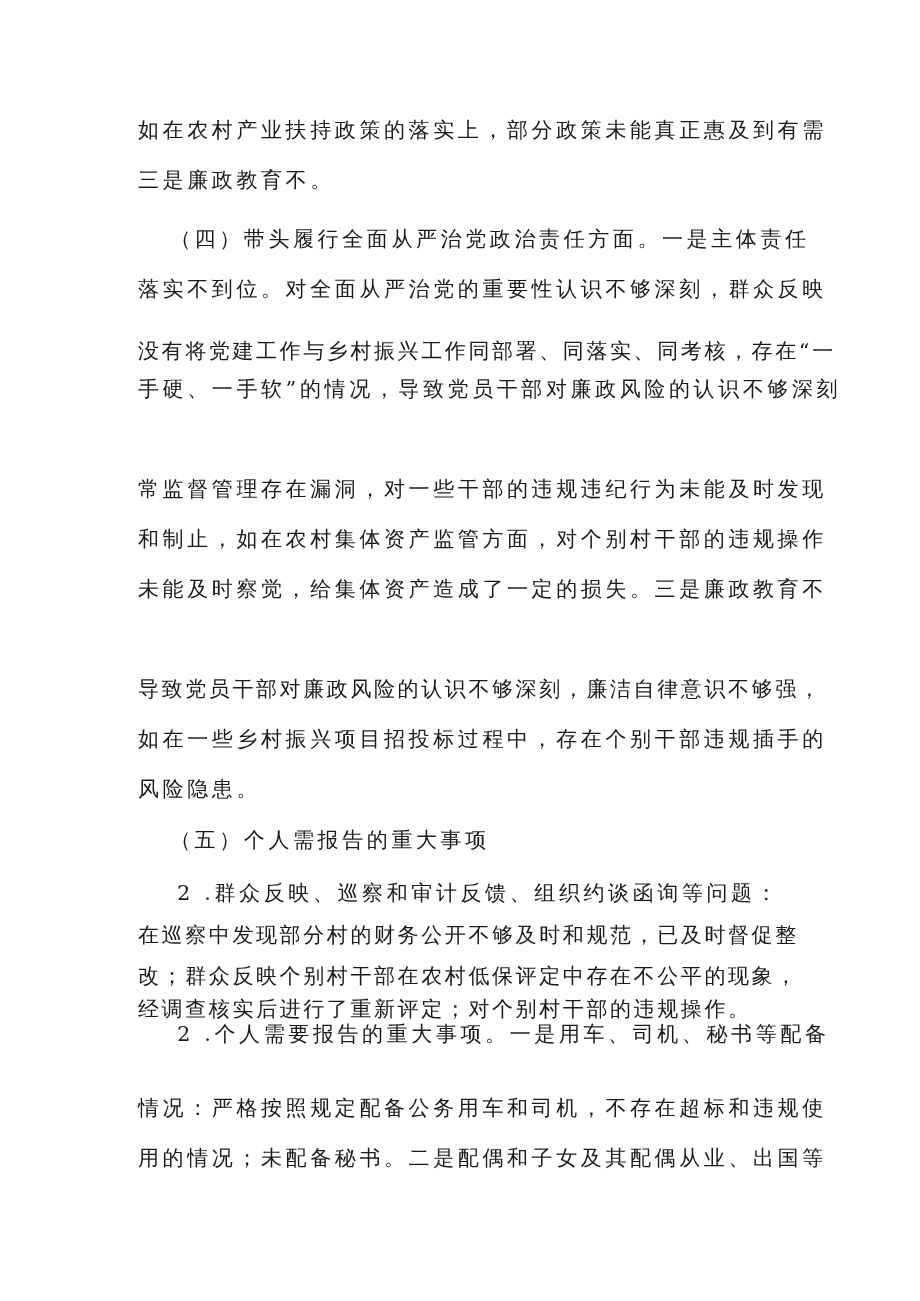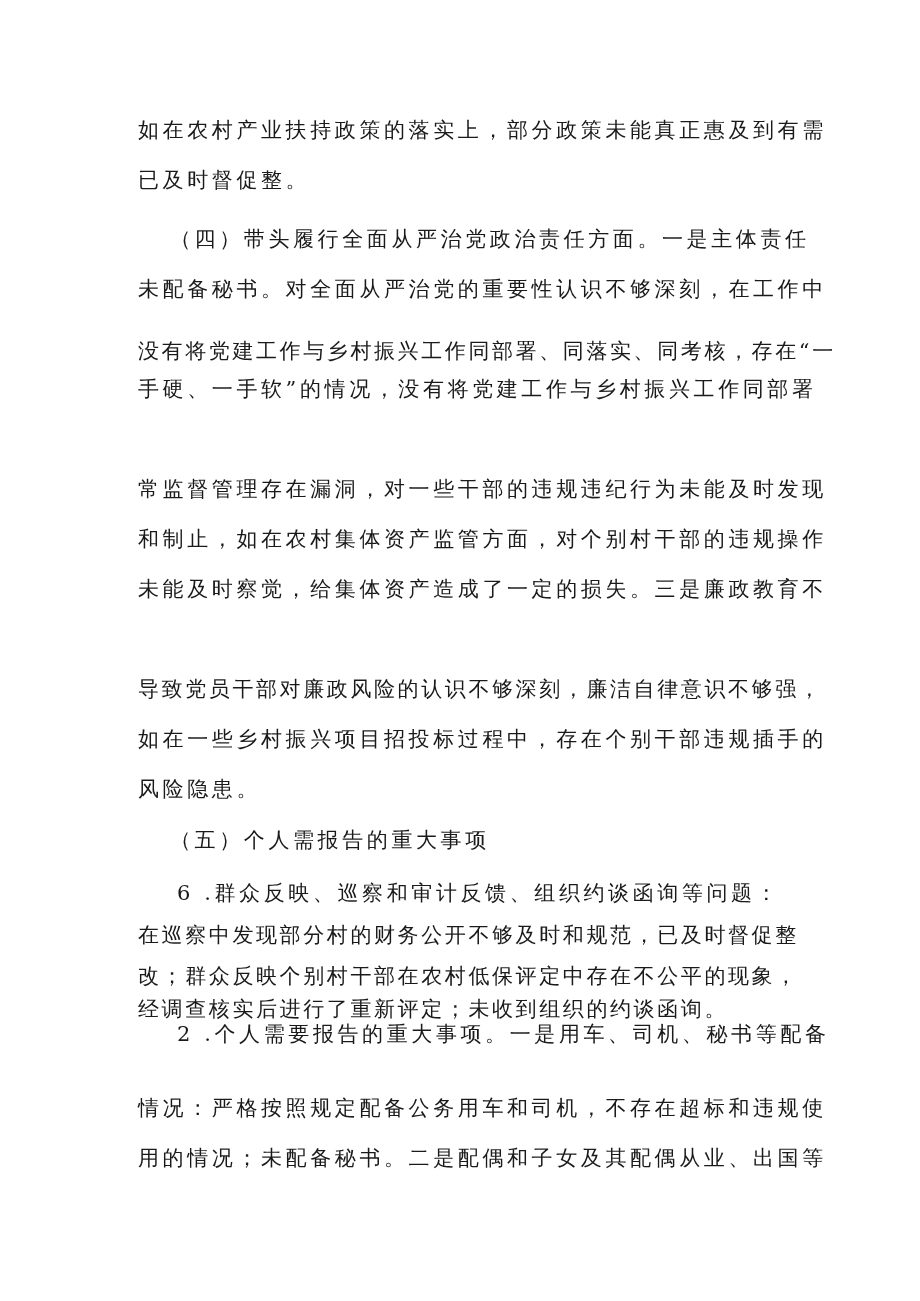--- a/index.html
+++ b/index.html
@@ -10,36 +10,36 @@
           font-size: 21px; letter-spacing: 3.6px; line-height: 26px; }
   .line.tight { letter-spacing: 2.6px; }
   .indent2 { left: 170px; }
   .indent3 { left: 177px; }
 </style>
 </head>
 <body>
 
 <div class="page">
   <div class="line" style="top:117px">如在农村产业扶持政策的落实上，部分政策未能真正惠及到有需</div>
-  <div class="line" style="top:167px">已及时督促整。</div>
+  <div class="line" style="top:167px">三是廉政教育不。</div>
 
   <div class="line indent2" style="top:226px">（四）带头履行全面从严治党政治责任方面。一是主体责任</div>
-  <div class="line" style="top:276px">未配备秘书。对全面从严治党的重要性认识不够深刻，在工作中</div>
+  <div class="line" style="top:276px">落实不到位。对全面从严治党的重要性认识不够深刻，群众反映</div>
   <div class="line tight" style="top:338px">没有将党建工作与乡村振兴工作同部署、同落实、同考核，存在“一</div>
-  <div class="line" style="top:376px">手硬、一手软”的情况，没有将党建工作与乡村振兴工作同部署</div>
+  <div class="line" style="top:376px">手硬、一手软”的情况，导致党员干部对廉政风险的认识不够深刻</div>
   <div class="line" style="top:526px">和制止，如在农村集体资产监管方面，对个别村干部的违规操作</div>
   <div class="line" style="top:476px">常监督管理存在漏洞，对一些干部的违规违纪行为未能及时发现</div>
   <div class="line" style="top:576px">未能及时察觉，给集体资产造成了一定的损失。三是廉政教育不</div>
   <div class="line tight" style="top:676px">导致党员干部对廉政风险的认识不够深刻，廉洁自律意识不够强，</div>
   <div class="line" style="top:726px">如在一些乡村振兴项目招投标过程中，存在个别干部违规插手的</div>
   <div class="line" style="top:776px">风险隐患。</div>
 
   <div class="line indent2" style="top:827px">（五）个人需报告的重大事项</div>
 
-  <div class="line indent3" style="top:880px">6 .群众反映、巡察和审计反馈、组织约谈函询等问题：</div>
+  <div class="line indent3" style="top:880px">2 .群众反映、巡察和审计反馈、组织约谈函询等问题：</div>
   <div class="line tight" style="top:922px">在巡察中发现部分村的财务公开不够及时和规范，已及时督促整</div>
   <div class="line tight" style="top:963px">改；群众反映个别村干部在农村低保评定中存在不公平的现象，</div>
-  <div class="line tight" style="top:996px">经调查核实后进行了重新评定；未收到组织的约谈函询。</div>
+  <div class="line tight" style="top:996px">经调查核实后进行了重新评定；对个别村干部的违规操作。</div>
 
   <div class="line indent3" style="top:1021px">2 .个人需要报告的重大事项。一是用车、司机、秘书等配备</div>
   <div class="line" style="top:1095px">情况：严格按照规定配备公务用车和司机，不存在超标和违规使</div>
   <div class="line" style="top:1145px">用的情况；未配备秘书。二是配偶和子女及其配偶从业、出国等</div>
 </div>
 
 </body></html>

